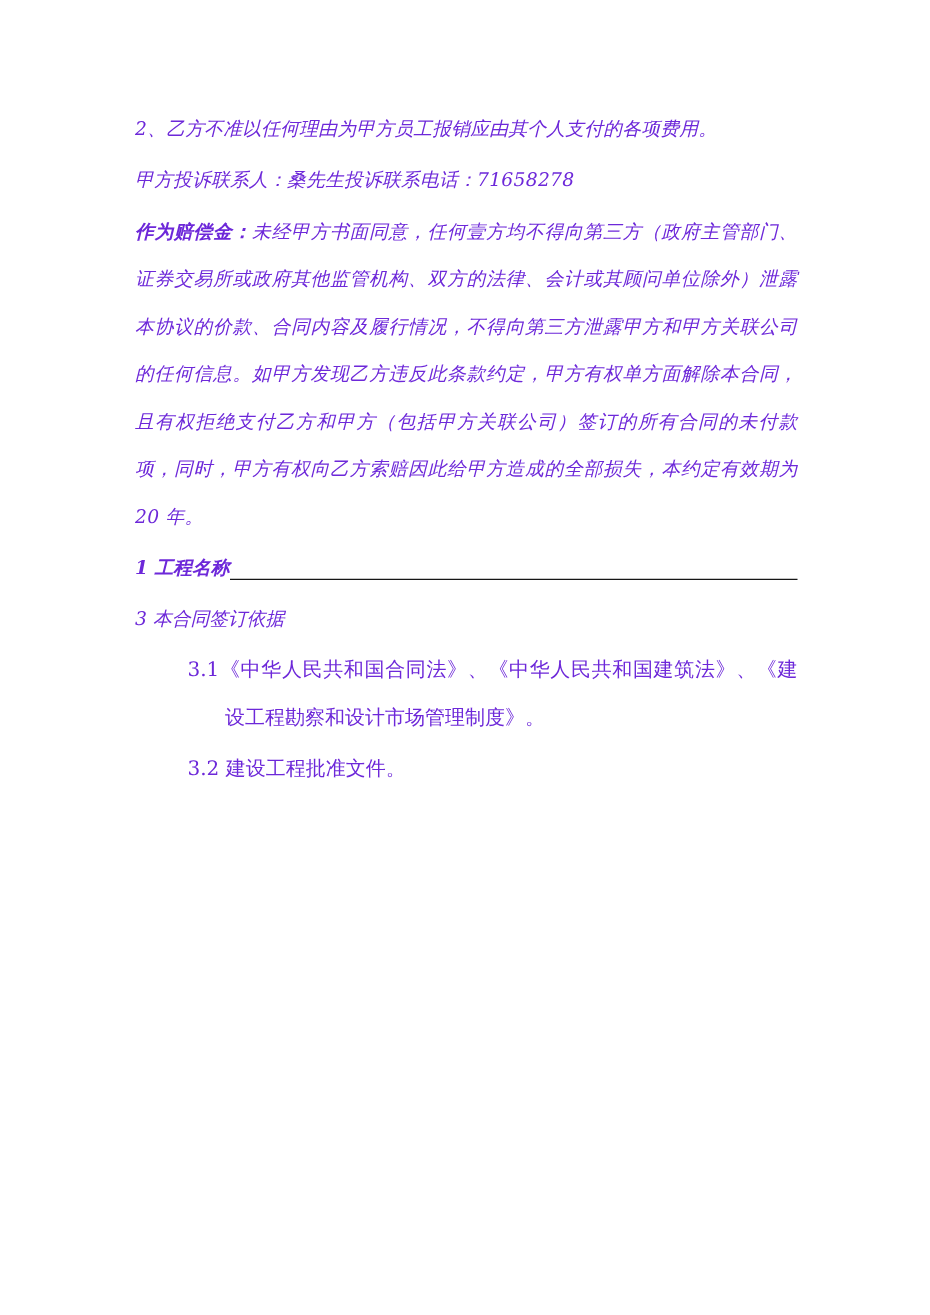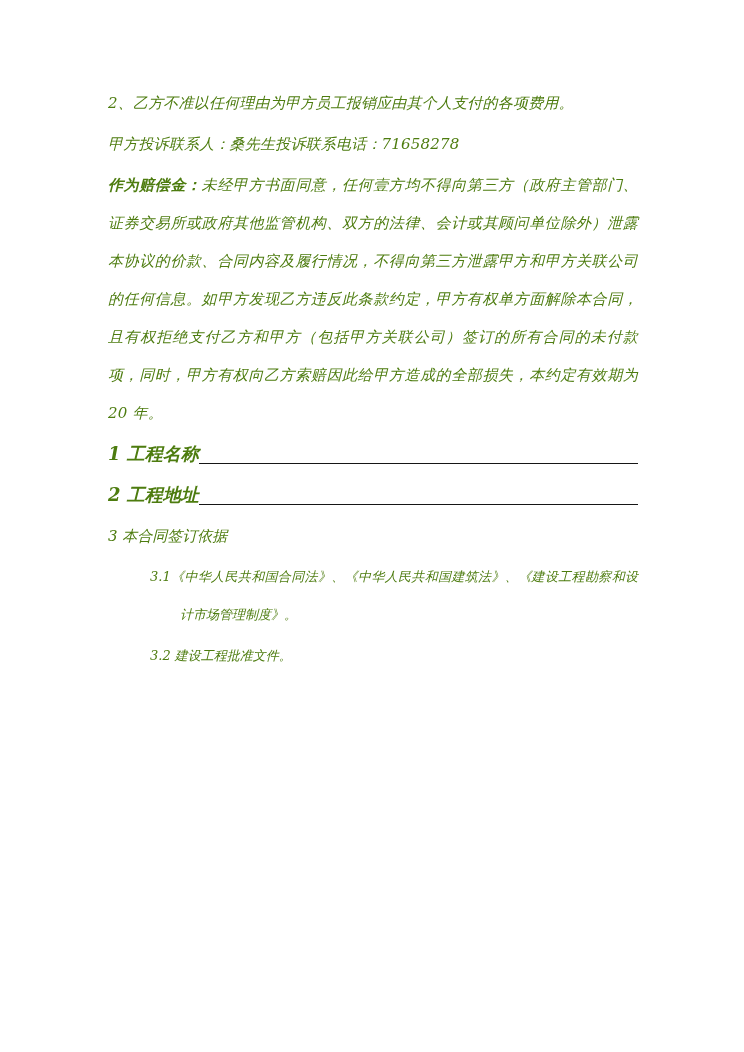--- a/index.html
+++ b/index.html
@@ -7,21 +7,21 @@
     padding: 0;
     background: #ffffff;
   }
   .page {
     position: relative;
     width: 744px;
     height: 892px;
     background: #ffffff;
     overflow: hidden;
     font-family: "DejaVu Serif", "Liberation Serif", serif;
-    color: #4d7c0f;
+    color: #6d28d9;
   }
   .content {
     position: absolute;
     left: 108px;
     top: 84px;
     width: 530px;
   }
   .para {
     margin: 0 0 3px 0;
     font-size: 15px;
@@ -32,21 +32,21 @@
     letter-spacing: 0.2px;
   }
   .bold-lead {
     font-weight: 700;
     font-style: italic;
   }
   .blank-row {
     display: flex;
     height: 38px;
     margin: 0 0 3px 0;
-    font-size: 18px;
+    font-size: 15px;
     line-height: 38px;
   }
   .blank-row .lbl {
     font-weight: 700;
     font-style: italic;
     white-space: pre;
   }
   .blank-row .fill-line {
     flex: 1;
     align-self: flex-end;
@@ -56,23 +56,22 @@
   }
   .heading {
     margin: 0 0 3px 0;
     font-size: 15px;
     line-height: 38px;
     font-weight: 400;
     font-style: italic;
   }
   .sub-clause {
     margin: 0 0 3px 0;
-    font-size: 13px;
+    font-size: 16px;
     line-height: 38px;
-    font-style: italic;
     text-align: justify;
     text-justify: inter-ideograph;
     padding-left: 72px;
     text-indent: -30px;
   }
   .sub-clause.no-wrap {
     padding-left: 42px;
     text-indent: 0;
   }
 </style>
@@ -90,25 +89,20 @@
     <p class="para">甲方投诉联系人：桑先生投诉联系电话：71658278</p>
 
     <p class="para"><span class="bold-lead">作为赔偿金：</span><span>未经甲方书面同意，任何壹方均不得向第三方（政府主管部门、证券交易所或政府其他监管机构、双方的法律、会计或其顾问单位除外）泄露本协议的价款、合同内容及履行情况，不得向第三方泄露甲方和甲方关联公司的任何信息。如甲方发现乙方违反此条款约定，甲方有权单方面解除本合同，且有权拒绝支付乙方和甲方（包括甲方关联公司）签订的所有合同的未付款项，同时，甲方有权向乙方索赔因此给甲方造成的全部损失，本约定有效期为 20 年。</span></p>
 
     <div class="blank-row">
       <span class="lbl">1 工程名称</span>
       <span></span>
       <div class="fill-line"></div>
     </div>
 
-    <div class="blank-row">
-      <span class="lbl">2 工程地址</span>
-      <span></span>
-      <div class="fill-line"></div>
-    </div>
 
     <p class="heading">3 本合同签订依据</p>
 
     <p class="sub-clause">3.1《中华人民共和国合同法》、《中华人民共和国建筑法》、《建设工程勘察和设计市场管理制度》。</p>
 
     <p class="sub-clause no-wrap">3.2 建设工程批准文件。</p>
 
   </div>
 </div>
 

